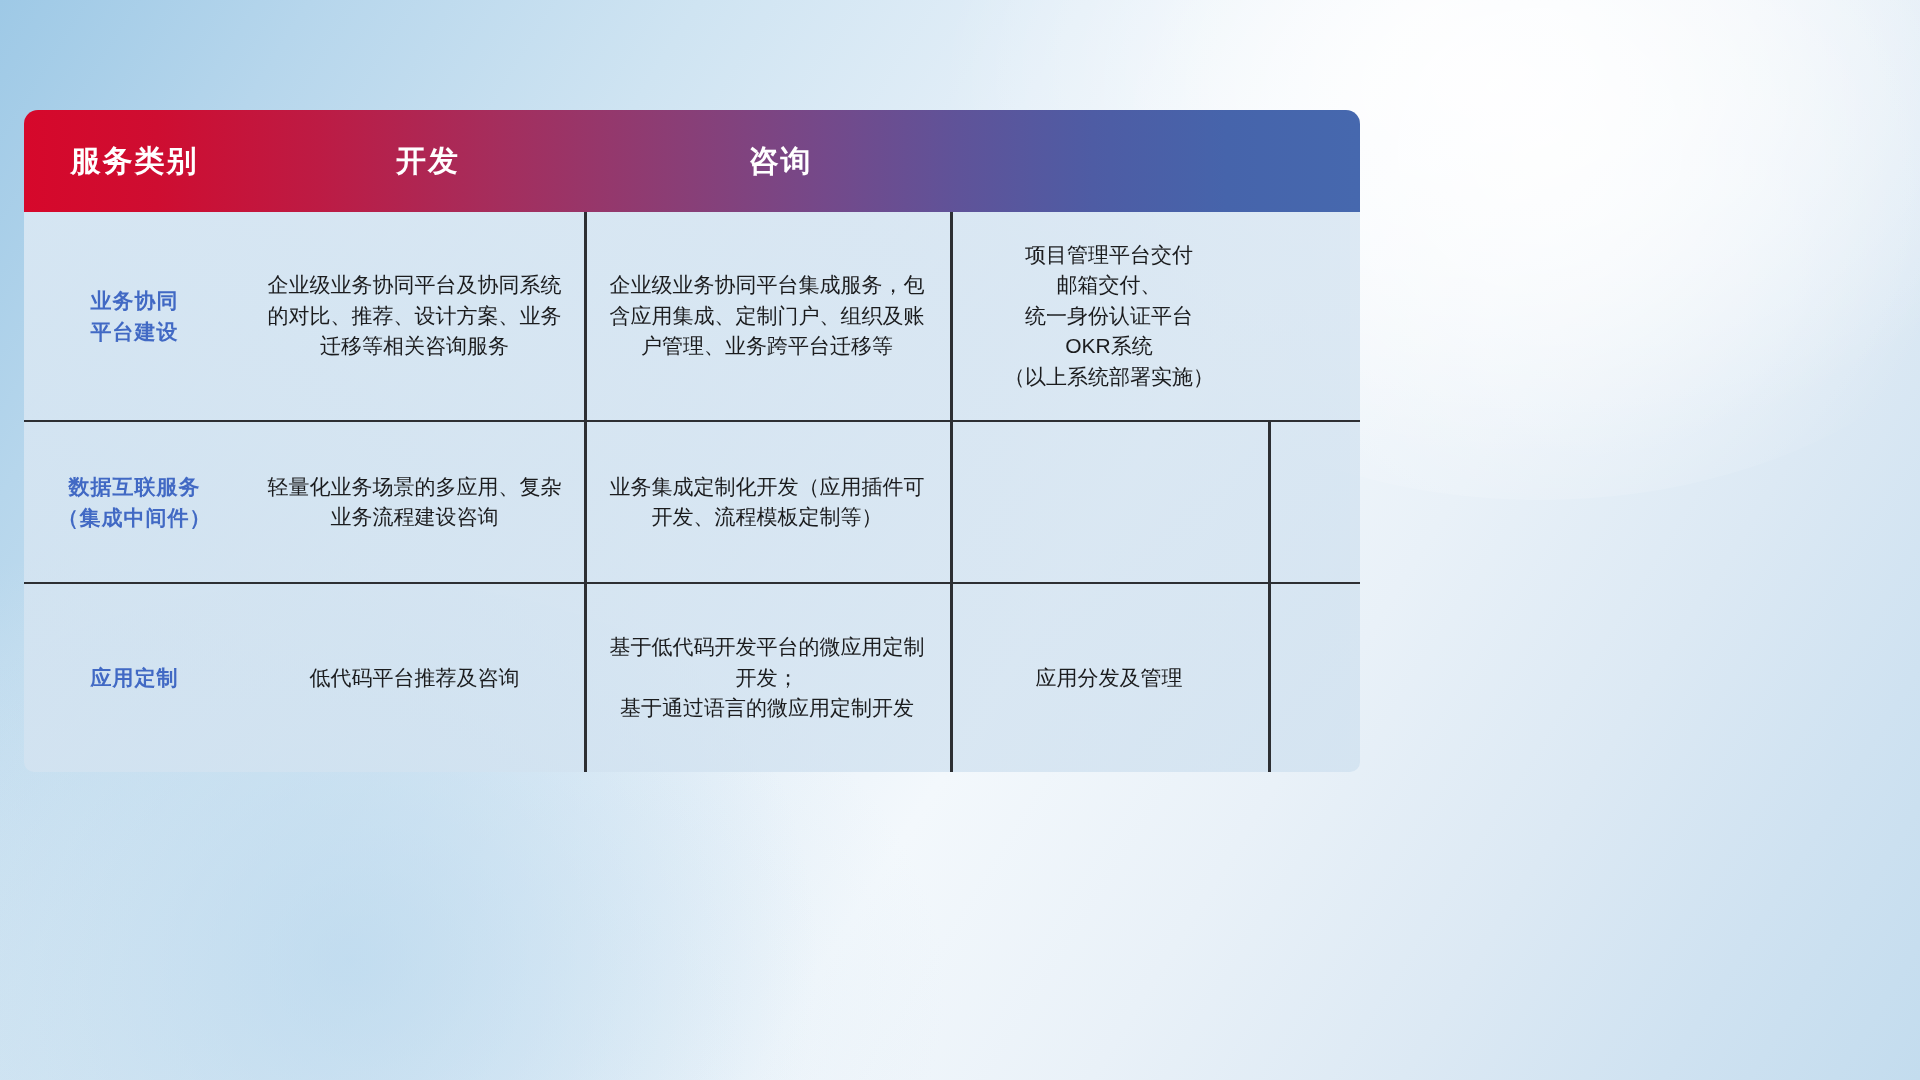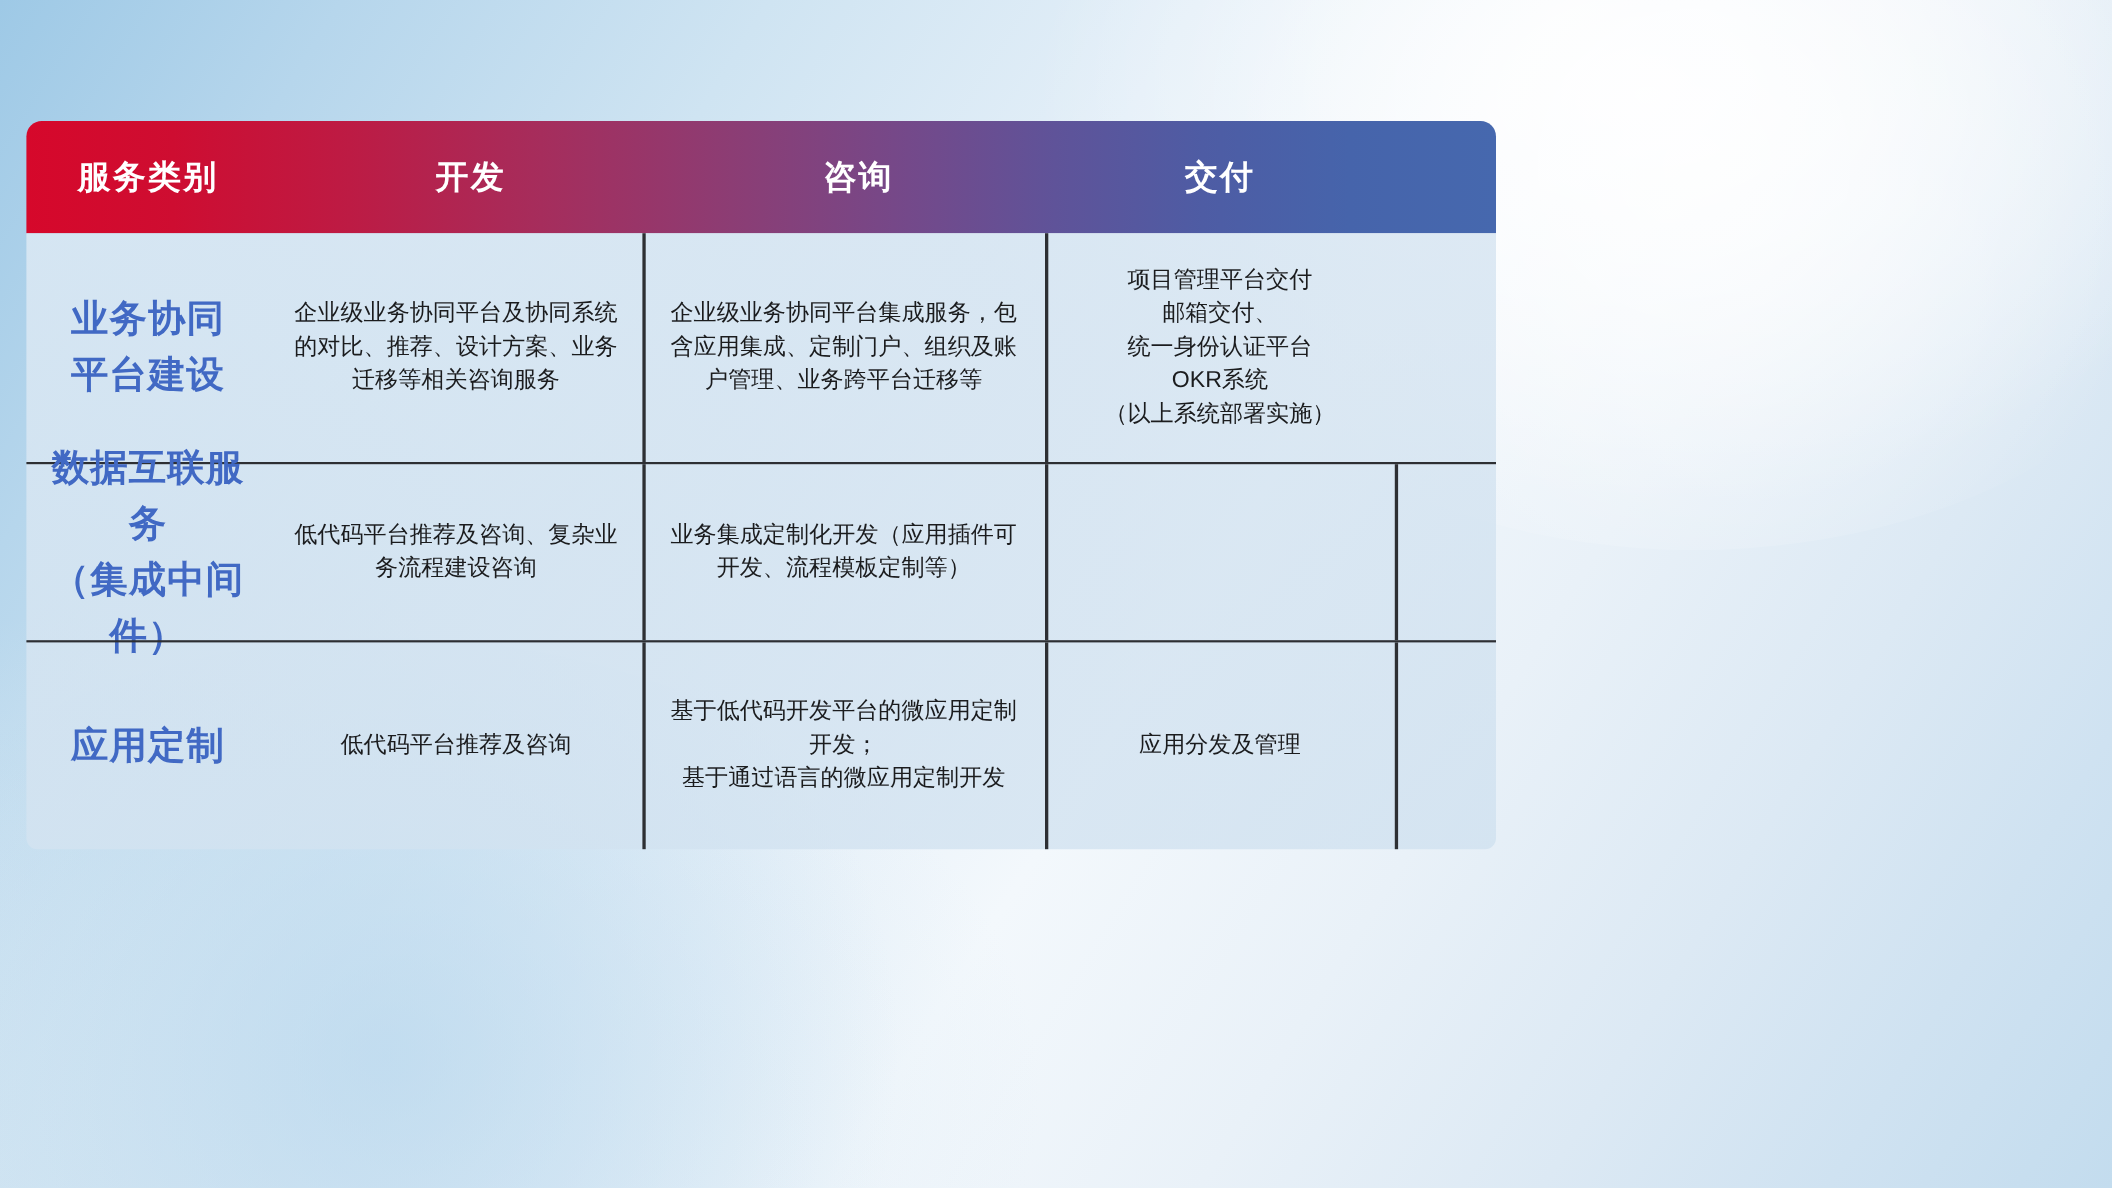--- a/index.html
+++ b/index.html
@@ -94,21 +94,21 @@
   
   .td.divl::before {
     content:"";
     position:absolute; left:0; top:0; bottom:0;
     width:2.5px; background:#2d2f33;
   }
 
   .cat {
     color:#4169c4;
     font-weight:bold;
-    font-size:34px;
+    font-size:21px;
     line-height:1.5;
     letter-spacing:1px;
   }
 
   
   .c1 { width:221px; flex:0 0 221px; }
   .c2 { width:339px; flex:0 0 339px; }
   .c3 { width:366px; flex:0 0 366px; }
   .c4 { width:318px; flex:0 0 318px; }
   .c5 { width:286px; flex:0 0 286px; }
@@ -126,41 +126,40 @@
 <div id="page">
   <div id="glow-tr"></div>
   <div id="glow-bl"></div>
 
   <div id="table-wrap">
 
     <div class="table-header">
       <div class="th c1">服务类别</div>
       <div class="th c3">开发</div>
       <div class="th c2">咨询</div>
-      <div class="th c4">交付</div>
     </div>
 
     <div class="table-body">
 
       <div class="tr r1">
         <div class="td c1 cat multiline">业务协同
 平台建设</div>
         <div class="td c2 multiline">企业级业务协同平台及协同系统的对比、推荐、设计方案、业务迁移等相关咨询服务</div>
         <div class="td c3 divl multiline">企业级业务协同平台集成服务，包含应用集成、定制门户、组织及账户管理、业务跨平台迁移等</div>
         <div class="td c4 divl multiline">项目管理平台交付
 邮箱交付、
 统一身份认证平台
 OKR系统
 （以上系统部署实施）</div>
       </div>
 
       <div class="tr r2">
         <div class="td c1 cat multiline">数据互联服务
 （集成中间件）</div>
-        <div class="td c2 multiline">低代码平台推荐及咨询、复杂业务流程建设咨询</div>
+        <div class="td c2 multiline">轻量化业务场景的多应用、复杂业务流程建设咨询</div>
         <div class="td c3 divl multiline">业务集成定制化开发（应用插件可开发、流程模板定制等）</div>
         <div class="td c4 divl multiline"></div>
         <div class="td c5 divl multiline"></div>
       </div>
 
       <div class="tr r3">
         <div class="td c1 cat multiline">应用定制</div>
         <div class="td c2 multiline">低代码平台推荐及咨询</div>
         <div class="td c3 divl multiline">基于低代码开发平台的微应用定制开发；
 基于通过语言的微应用定制开发</div>

